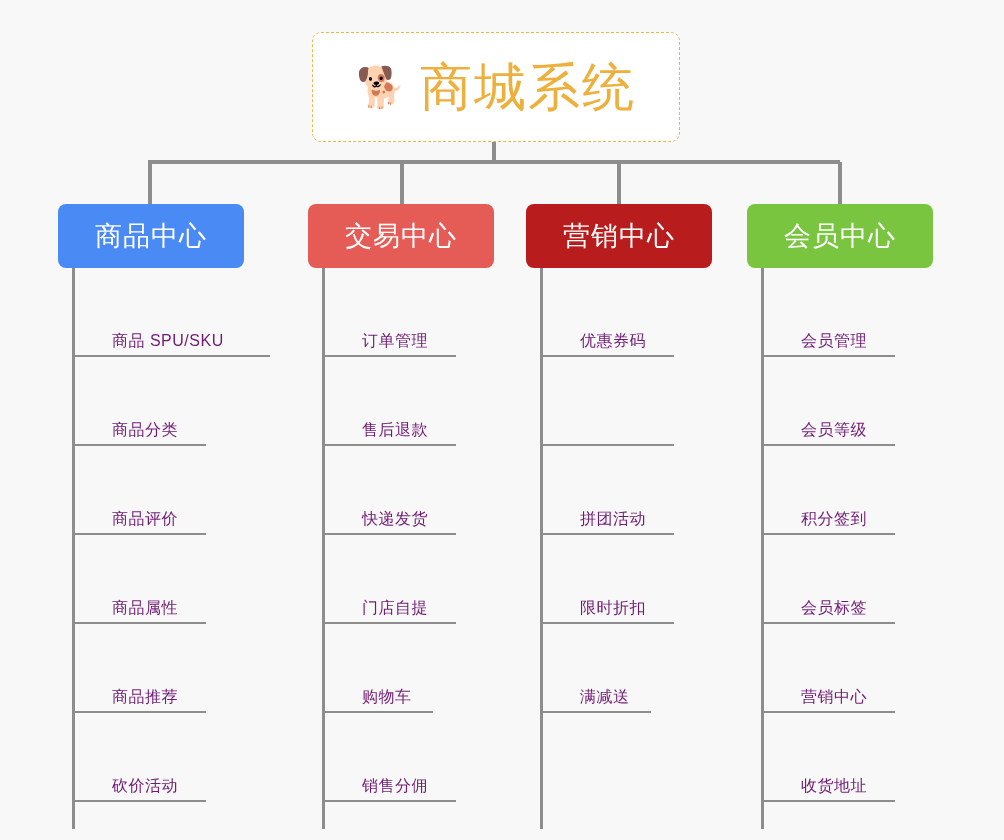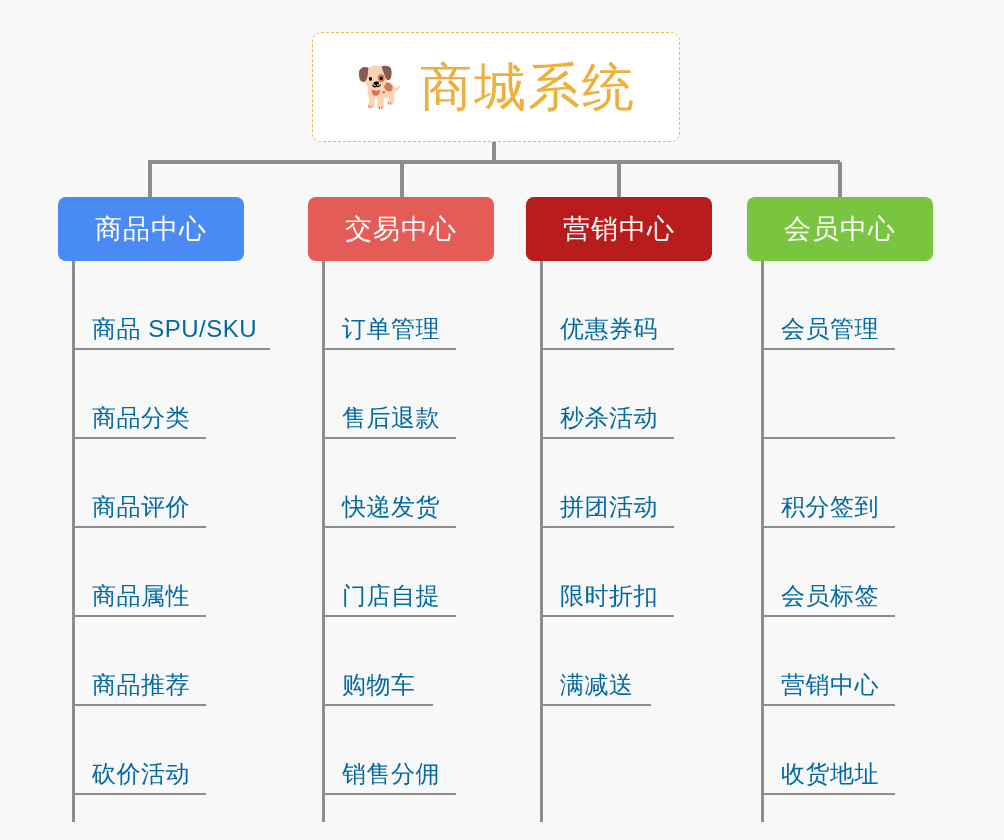--- a/index.html
+++ b/index.html
@@ -66,21 +66,21 @@
   
   .bus {
     left: 148px;
     top: 160px;
     width: 692px;
   }
 
   
   .column {
     position: absolute;
-    top: 197px;
+    top: 204px;
   }
   .col-0 { left: 58px;  width: 186px; }
   .col-1 { left: 308px; width: 186px; }
   .col-2 { left: 526px; width: 186px; }
   .col-3 { left: 747px; width: 186px; }
 
   
   .drop {
     position: absolute;
     width: 4px;
@@ -126,25 +126,25 @@
     height: 89px;
     box-sizing: border-box;
     margin-left: 14px;
     border-bottom: 2px solid #8d8d8d;
     display: flex;
     align-items: flex-end;
     justify-content: flex-start;
   }
   .leaf-label {
     display: inline-block;
-    padding-left: 20px;
+    padding-left: 40px;
     padding-right: 8px;
     padding-bottom: 5px;
-    font-size: 24px;
-    color: #0369a1;
+    font-size: 16px;
+    color: #701a75;
     white-space: nowrap;
     letter-spacing: 0.5px;
   }
   
   .leaf-item {
     border-bottom: none;
   }
   .leaf-underline {
     position: absolute;
     left: 0;
@@ -241,21 +241,20 @@
     <div class="cat-box" style="background: #b91c1c;">
       <span>营销中心</span>
     </div>
     <div class="leaf-list">
       <div class="trunk"></div>
       <div class="leaf-item">
         <span class="leaf-label">优惠券码</span>
         <span class="leaf-underline" style="width: 134px;"></span>
       </div>
       <div class="leaf-item">
-        <span class="leaf-label">秒杀活动</span>
         <span class="leaf-underline" style="width: 134px;"></span>
       </div>
       <div class="leaf-item">
         <span class="leaf-label">拼团活动</span>
         <span class="leaf-underline" style="width: 134px;"></span>
       </div>
       <div class="leaf-item">
         <span class="leaf-label">限时折扣</span>
         <span class="leaf-underline" style="width: 134px;"></span>
       </div>
@@ -270,20 +269,21 @@
     <div class="cat-box" style="background: rgb(121, 197, 64);">
       <span>会员中心</span>
     </div>
     <div class="leaf-list">
       <div class="trunk"></div>
       <div class="leaf-item">
         <span class="leaf-label">会员管理</span>
         <span class="leaf-underline" style="width: 134px;"></span>
       </div>
       <div class="leaf-item">
+        <span class="leaf-label">会员等级</span>
         <span class="leaf-underline" style="width: 134px;"></span>
       </div>
       <div class="leaf-item">
         <span class="leaf-label">积分签到</span>
         <span class="leaf-underline" style="width: 134px;"></span>
       </div>
       <div class="leaf-item">
         <span class="leaf-label">会员标签</span>
         <span class="leaf-underline" style="width: 134px;"></span>
       </div>

